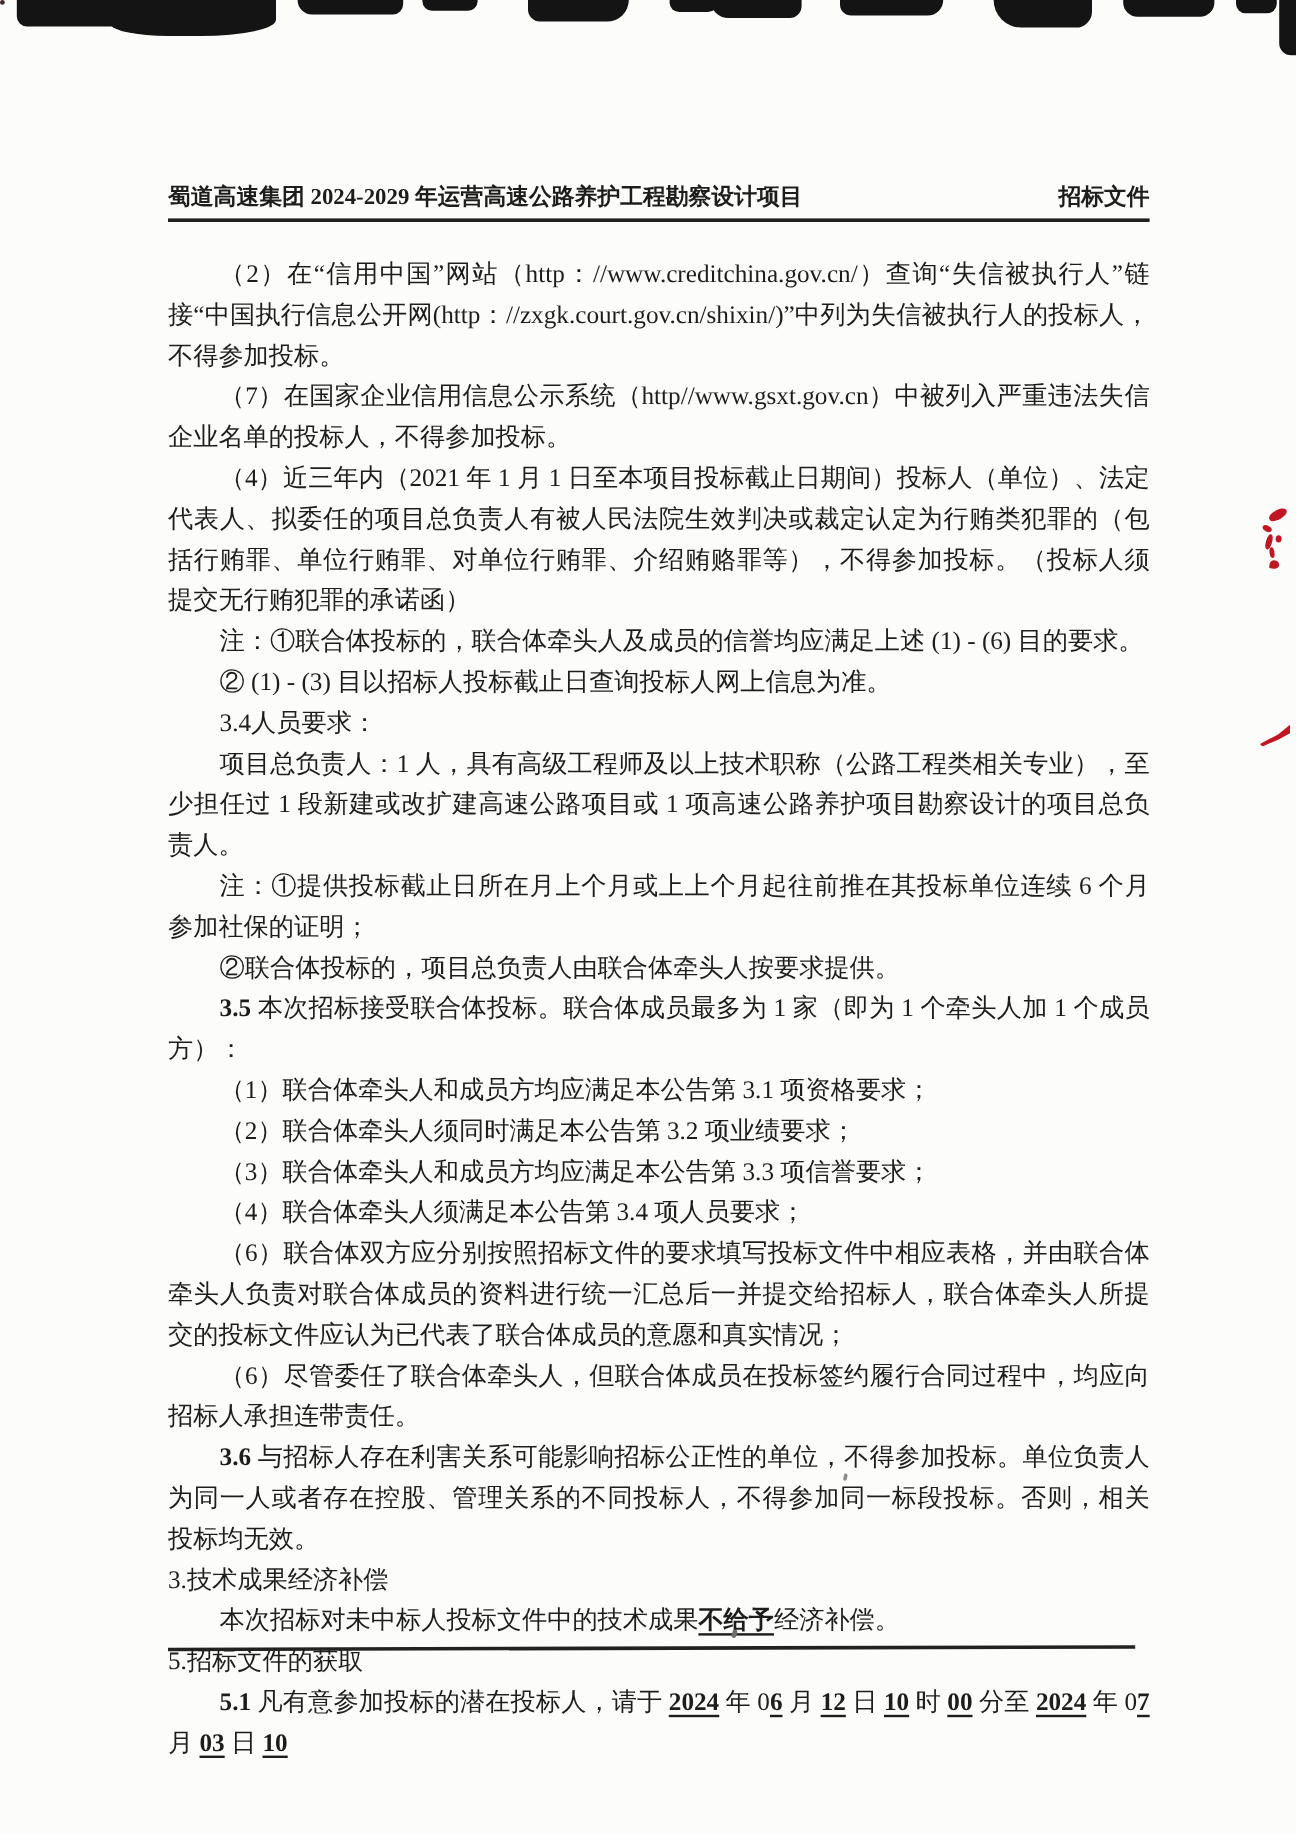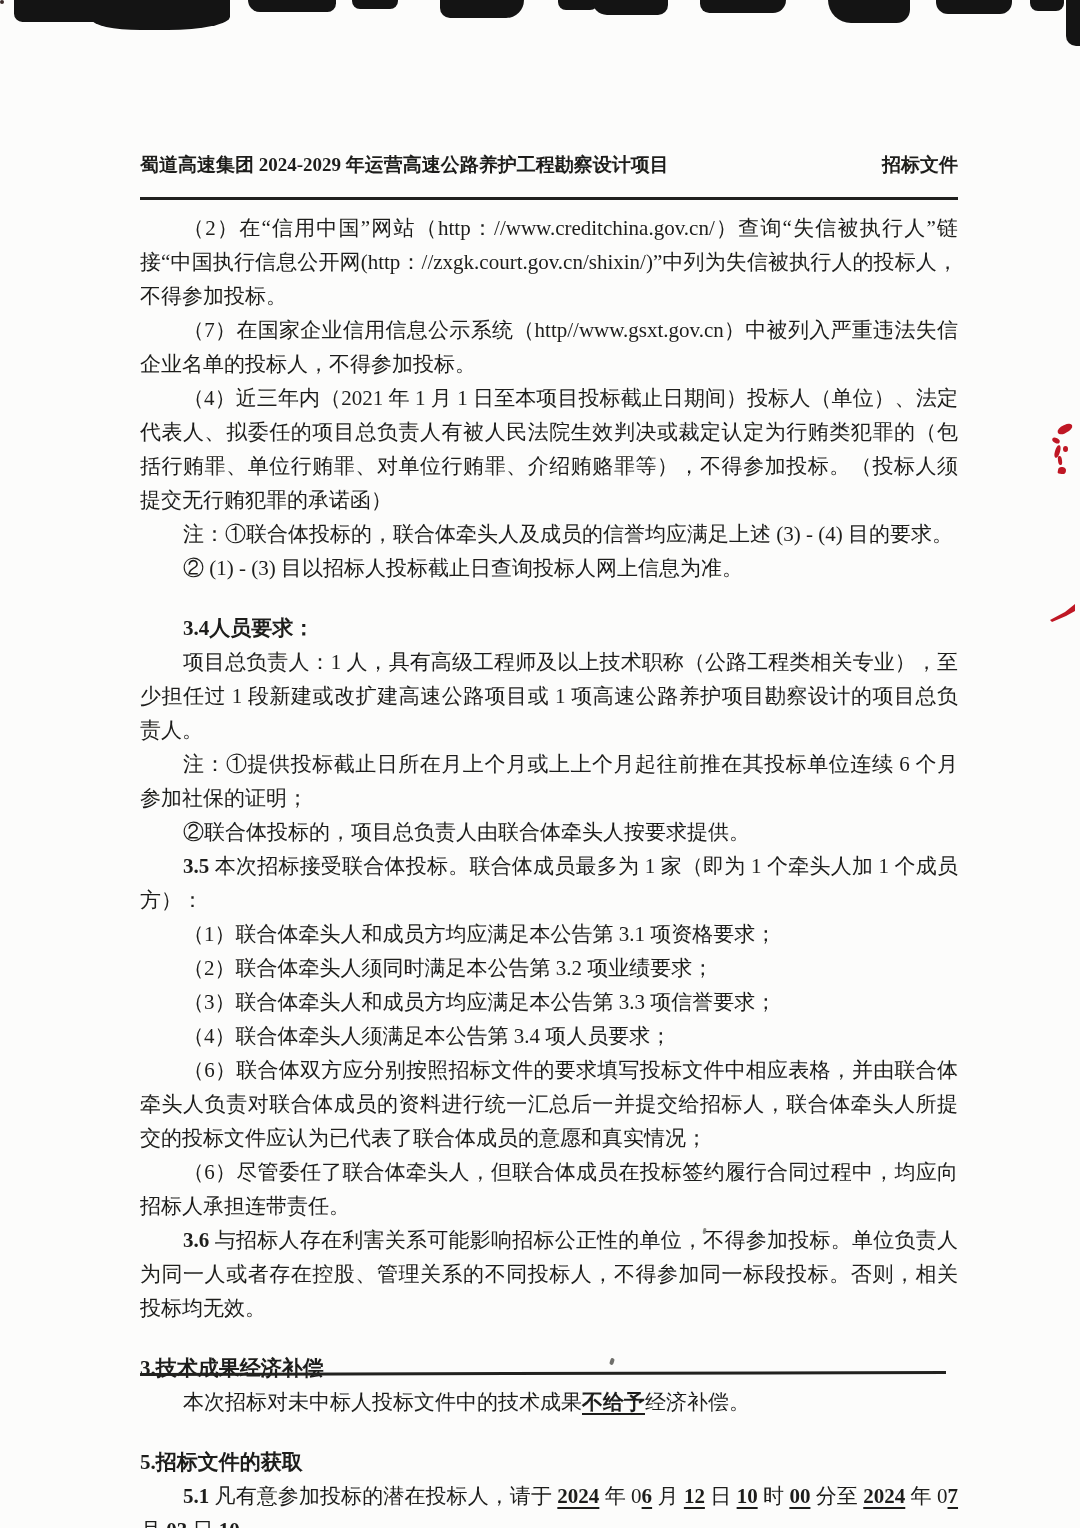--- a/index.html
+++ b/index.html
@@ -21,31 +21,31 @@
   .b8{left:700px;top:0;width:86px;height:13px;border-radius:0 0 14px 10px;}
   .b9{left:828px;top:0;width:82px;height:23px;border-radius:0 0 14px 24px;}
   .b10{left:936px;top:0;width:76px;height:14px;border-radius:0 0 12px 12px;}
   .b11{left:1030px;top:0;width:34px;height:11px;border-radius:0 0 8px 8px;}
   .b12{left:1066px;top:0;width:14px;height:46px;border-radius:0 0 0 10px;}
   
   .header{
     position:absolute;left:140px;top:153px;width:818px;
     display:flex;justify-content:space-between;align-items:flex-end;
     font-weight:bold;font-size:19px;line-height:24px;
-    padding-bottom:20px;border-bottom:3px solid #20201e;
+    padding-bottom:5px;border-bottom:3px solid #20201e;
   }
   
   .content{
     position:absolute;left:140px;top:211px;width:818px;
     font-size:21px;line-height:34px;
   }
   .para{margin:0;text-align:justify;}
   .indent{text-indent:43px;}
   .flush{text-indent:0;}
-  .bold{font-weight:bold;margin-top:26px;}
+  .bold{font-weight:normal;}
   .b{font-weight:bold;}
   .u{text-decoration:underline;text-decoration-thickness:2px;text-underline-offset:4px;}
   
   .footer-rule{
     position:absolute;left:140px;top:1372px;width:806px;height:3px;
     background:#22221f;transform:rotate(-0.15deg);
   }
   
   .red{position:absolute;background:#bf1724;}
   .ra1{left:1057px;top:425px;width:16px;height:8px;border-radius:55% 45% 60% 40%;transform:rotate(-24deg);}
@@ -83,21 +83,21 @@
 
   <div class="header">
     <span>蜀道高速集团 2024-2029 年运营高速公路养护工程勘察设计项目</span>
     <span>招标文件</span>
   </div>
 
   <div class="content">
       <p class="para indent"><span>（2）在“信用中国”网站（http：//www.creditchina.gov.cn/）查询“失信被执行人”链接“中国执行信息公开网(http：//zxgk.court.gov.cn/shixin/)”中列为失信被执行人的投标人，不得参加投标。</span></p>
       <p class="para indent"><span>（7）在国家企业信用信息公示系统（http//www.gsxt.gov.cn）中被列入严重违法失信企业名单的投标人，不得参加投标。</span></p>
       <p class="para indent"><span>（4）近三年内（2021 年 1 月 1 日至本项目投标截止日期间）投标人（单位）、法定代表人、拟委任的项目总负责人有被人民法院生效判决或裁定认定为行贿类犯罪的（包括行贿罪、单位行贿罪、对单位行贿罪、介绍贿赂罪等），不得参加投标。（投标人须提交无行贿犯罪的承诺函）</span></p>
-      <p class="para indent"><span>注：①联合体投标的，联合体牵头人及成员的信誉均应满足上述 (3) - (4) 目的要求。</span></p>
+      <p class="para indent"><span>注：①联合体投标的，联合体牵头人及成员的信誉均应满足上述 (1) - (6) 目的要求。</span></p>
       <p class="para indent"><span>② (1) - (3) 目以招标人投标截止日查询投标人网上信息为准。</span></p>
       <p class="para indent bold"><span>3.4人员要求：</span></p>
       <p class="para indent"><span>项目总负责人：1 人，具有高级工程师及以上技术职称（公路工程类相关专业），至少担任过 1 段新建或改扩建高速公路项目或 1 项高速公路养护项目勘察设计的项目总负责人。</span></p>
       <p class="para indent"><span>注：①提供投标截止日所在月上个月或上上个月起往前推在其投标单位连续 6 个月参加社保的证明；</span></p>
       <p class="para indent"><span>②联合体投标的，项目总负责人由联合体牵头人按要求提供。</span></p>
       <p class="para indent"><span class="b">3.5 </span><span>本次招标接受联合体投标。联合体成员最多为 1 家（即为 1 个牵头人加 1 个成员方）：</span></p>
       <p class="para indent"><span>（1）联合体牵头人和成员方均应满足本公告第 3.1 项资格要求；</span></p>
       <p class="para indent"><span>（2）联合体牵头人须同时满足本公告第 3.2 项业绩要求；</span></p>
       <p class="para indent"><span>（3）联合体牵头人和成员方均应满足本公告第 3.3 项信誉要求；</span></p>
       <p class="para indent"><span>（4）联合体牵头人须满足本公告第 3.4 项人员要求；</span></p>

